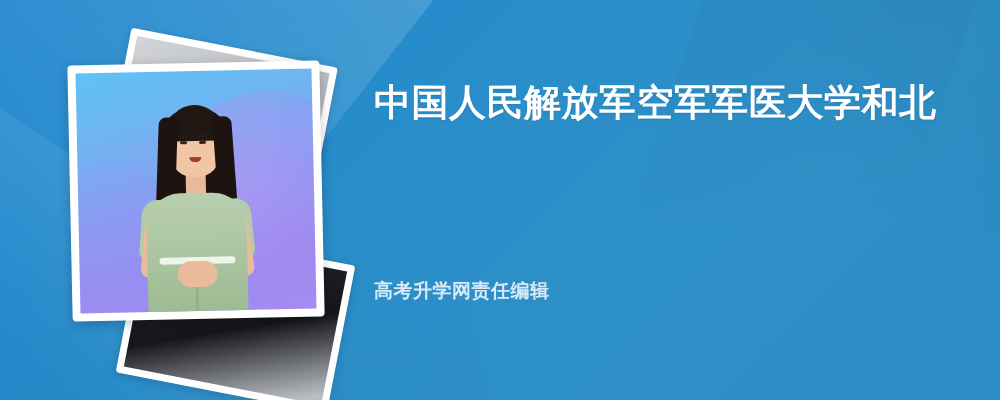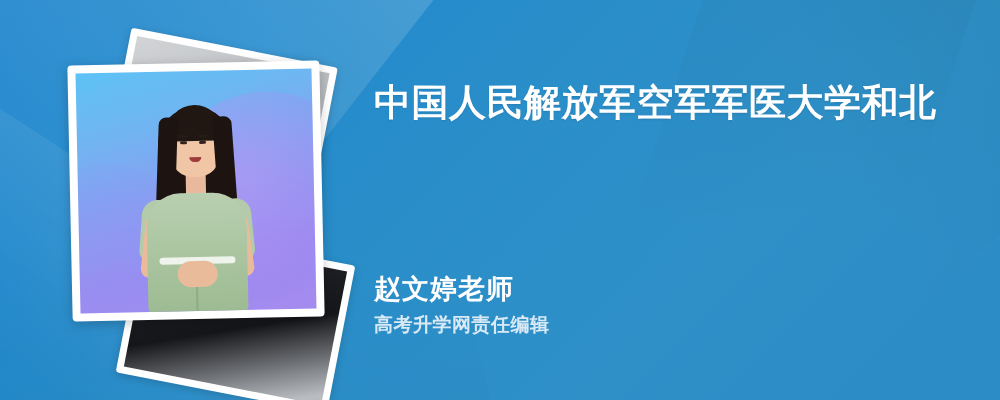--- a/index.html
+++ b/index.html
@@ -193,18 +193,17 @@
     </div>
 
   </div>
 
   <div class="text-col">
     <div class="title">
       <div>中国人民解放军空军军医大学和北</div>
     </div>
 
     <div class="author-block">
-      <div class="author-name">赵文婷老师</div>
       <div class="author-role">高考升学网责任编辑</div>
     </div>
   </div>
 
 </div>
 
 </body></html>

